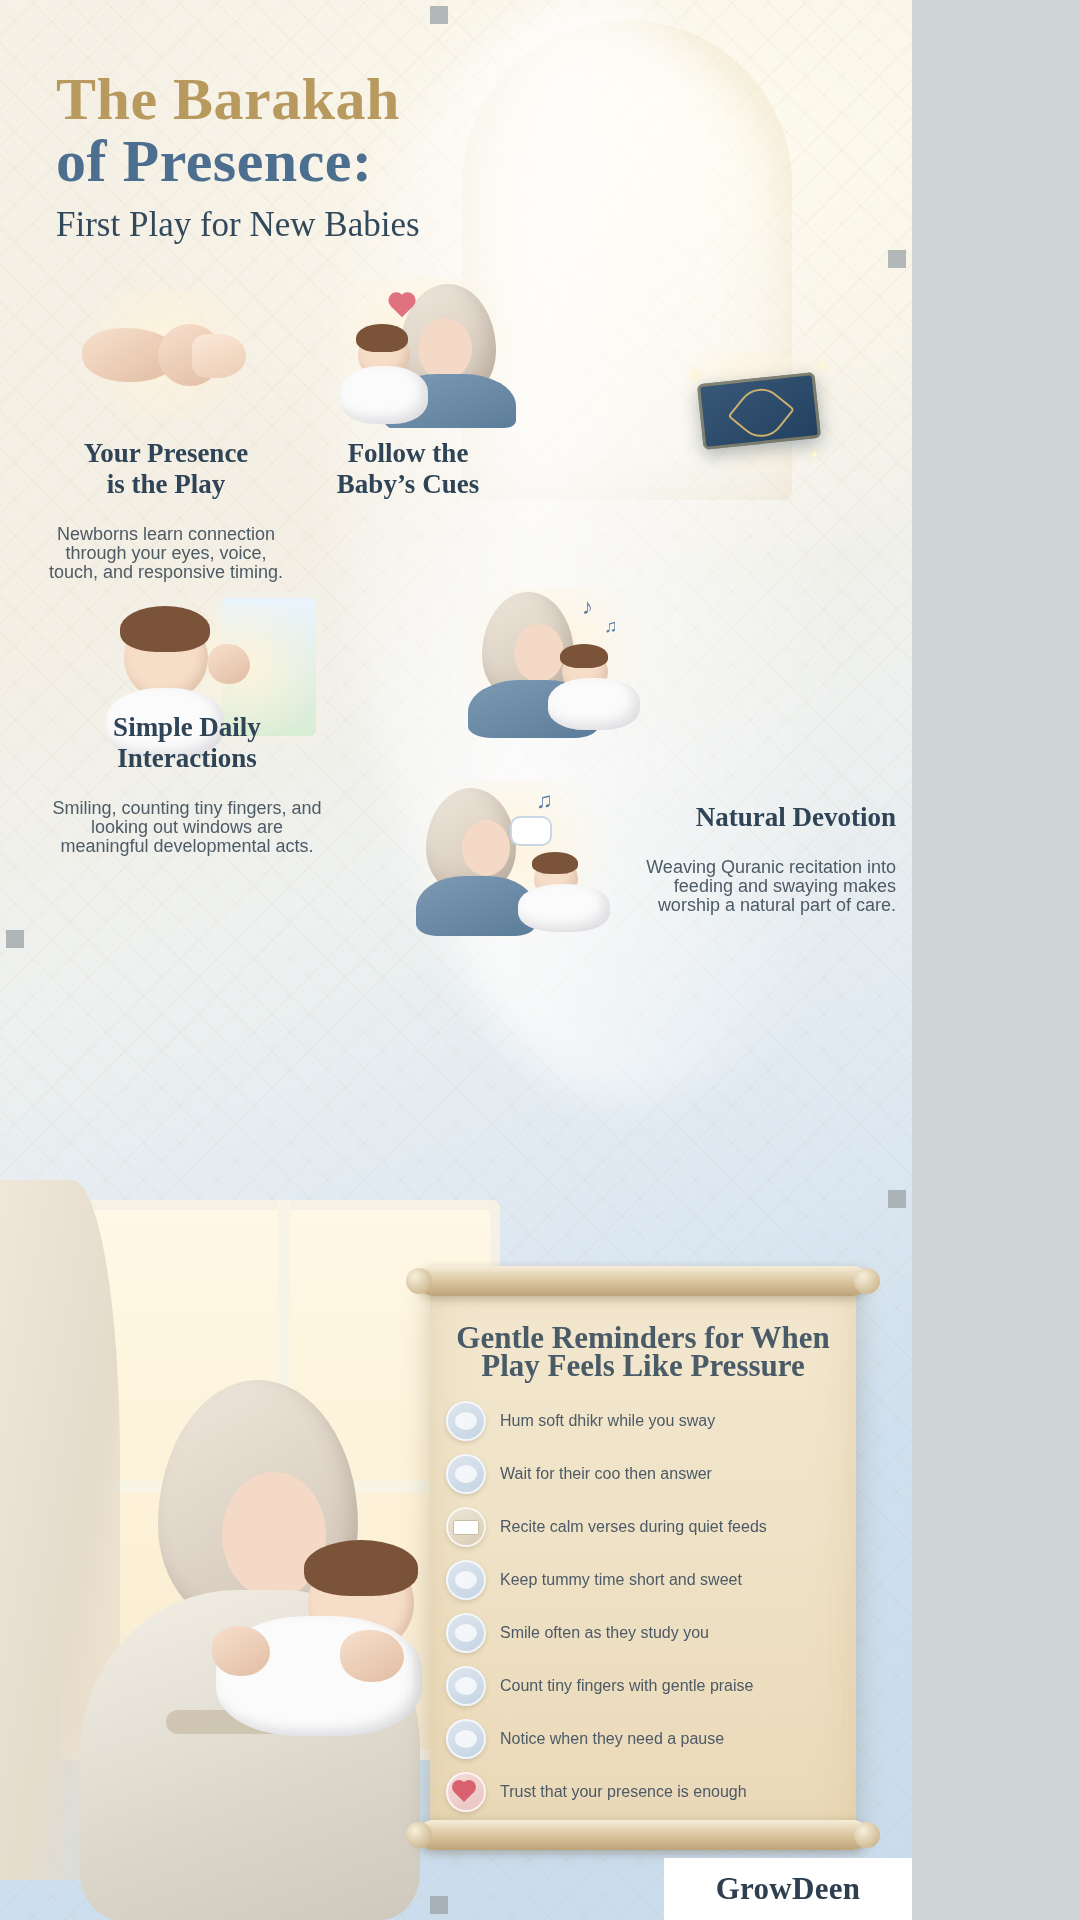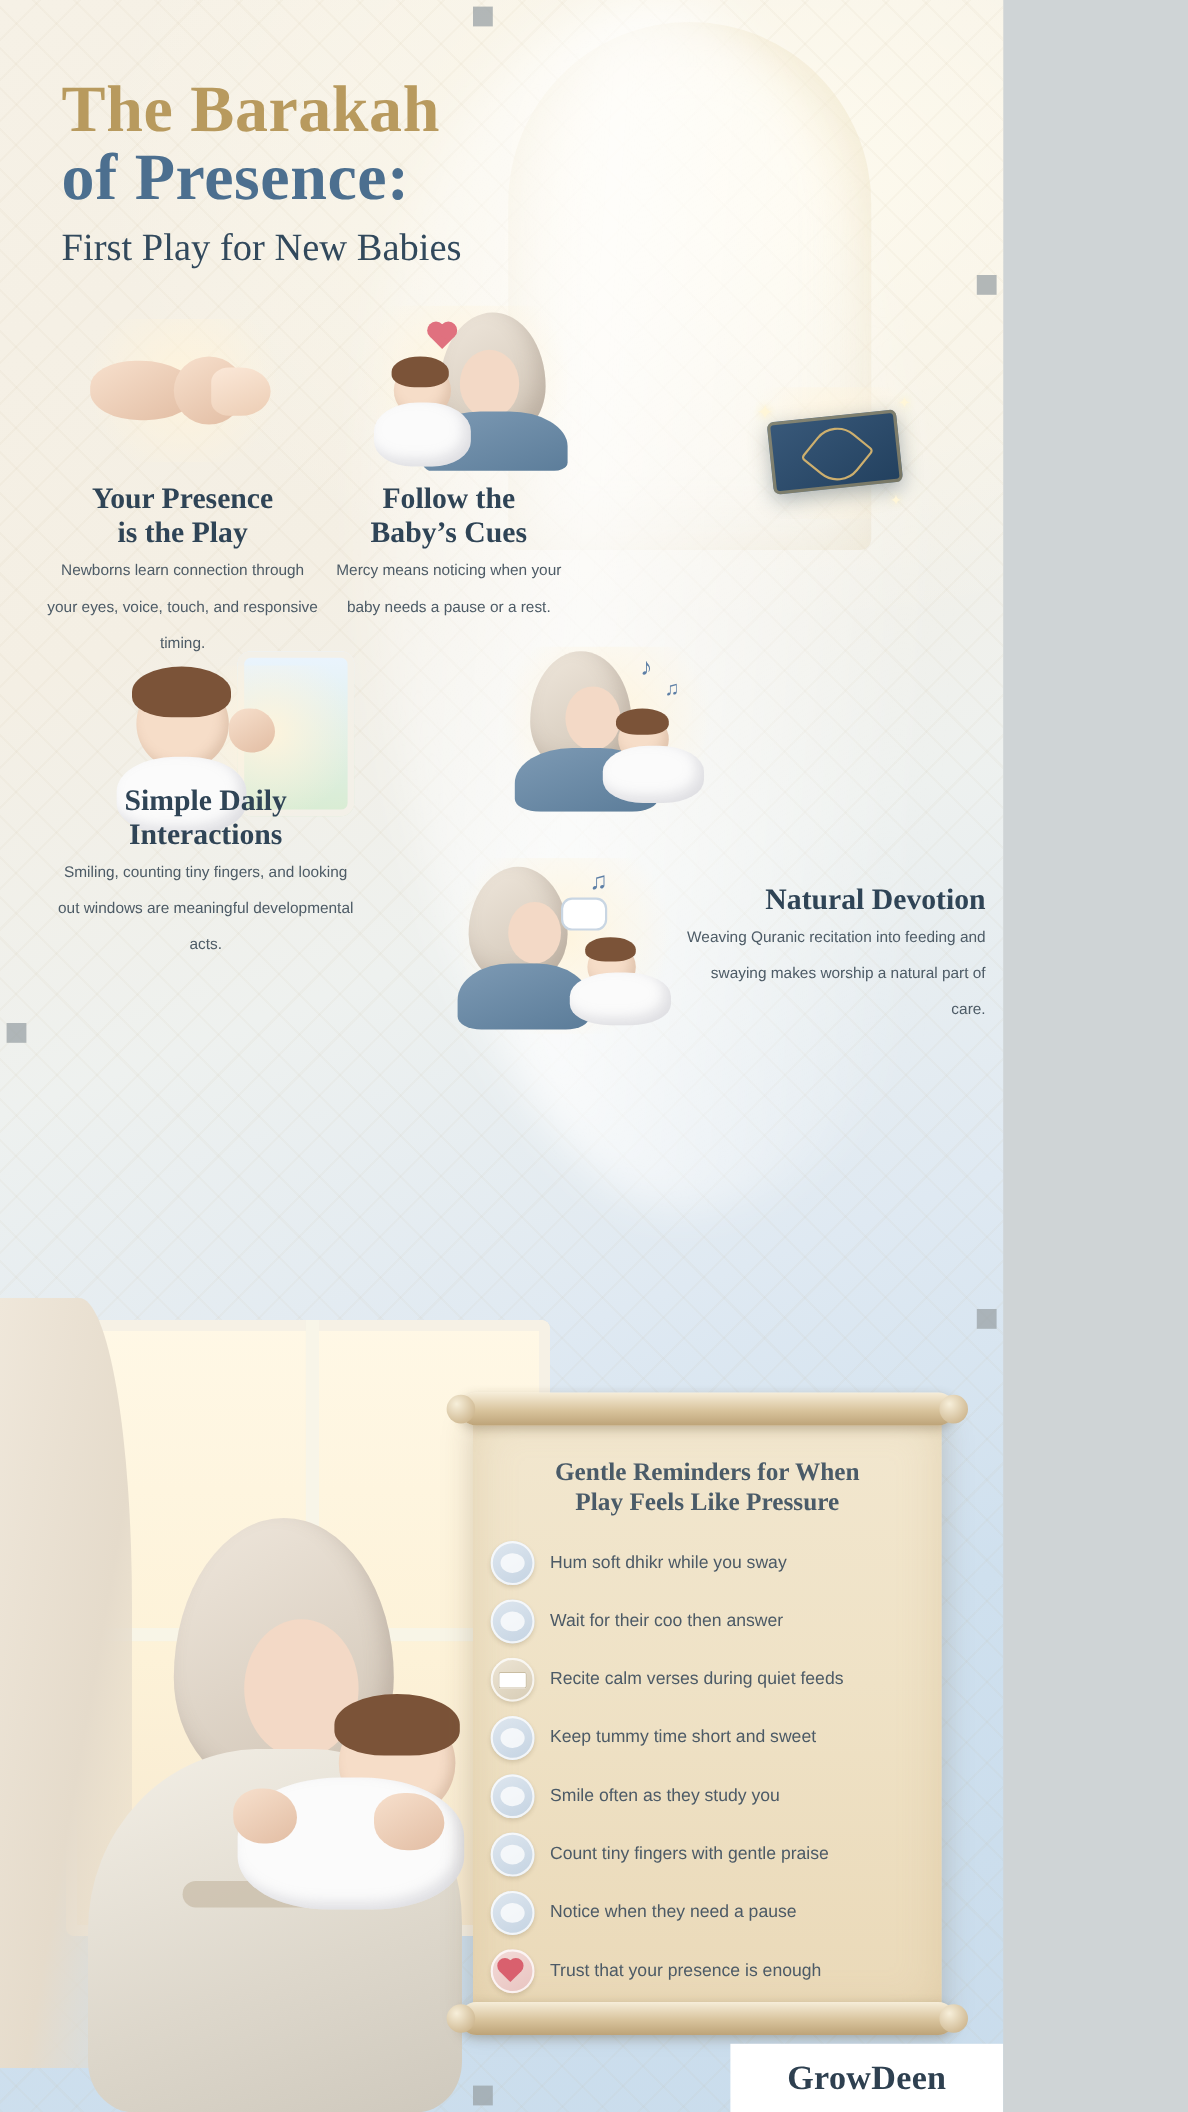--- a/index.html
+++ b/index.html
@@ -61,21 +61,21 @@
     font-size:35px;line-height:46px;color:#32495c;margin-top:10px;
   }
 
   
   .block{position:absolute;text-align:center;}
   .b-title{
     font-family:"Liberation Serif", serif;
     color:#2f4456;font-weight:700;font-size:27px;line-height:31px;
   }
   .b-body{
-    color:#4d5b66;font-size:14px;line-height:33px;margin-top:2px;
+    color:#4d5b66;font-size:18px;line-height:19px;margin-top:25px;
   }
 
   
   .ill{position:absolute;border-radius:18px;overflow:hidden;}
   .glow{position:absolute;inset:-10%;background:radial-gradient(circle at 50% 45%, rgba(255,244,220,.95), rgba(255,244,220,0) 62%);}
 
   .fig{position:absolute;}
   .hijab{
     position:absolute;border-radius:50% 50% 44% 44%/58% 58% 42% 42%;
     background:linear-gradient(150deg,#efe7dc,#cfc3b4);
@@ -148,21 +148,21 @@
   .roller{
     position:absolute;left:0;right:0;height:30px;border-radius:16px;
     background:linear-gradient(180deg,#f6edd9,#d8c39c 55%,#bda378);
     box-shadow:0 3px 10px rgba(90,70,40,.3);
   }
   .roller.top{top:8px;} .roller.bot{bottom:8px;}
   .knob{position:absolute;width:26px;height:26px;border-radius:50%;background:radial-gradient(circle at 35% 32%,#f7efda,#c3a87c);top:2px;}
   .knob.l{left:-12px;} .knob.r{right:-12px;}
   .scroll-title{
     position:absolute;left:30px;right:30px;top:66px;text-align:center;
-    font-family:"Liberation Serif", serif;font-size:23px;line-height:28px;color:#4a5b68;font-weight:700;
+    font-family:"Liberation Serif", serif;font-size:31px;line-height:28px;color:#4a5b68;font-weight:700;
   }
   .rem-list{position:absolute;left:28px;right:22px;top:136px;}
   .rem{display:flex;align-items:center;gap:14px;height:53px;}
   .rem-ico{
     width:40px;height:40px;border-radius:50%;flex:0 0 40px;
     background:linear-gradient(150deg,#dfe7ef,#c4d3e2);
     box-shadow:inset 0 0 0 2px rgba(255,255,255,.75), 0 2px 4px rgba(90,70,40,.18);
     position:relative;overflow:hidden;
   }
   .rem-ico .dot{position:absolute;left:9px;top:11px;width:22px;height:18px;border-radius:50%;background:rgba(255,255,255,.75);}
@@ -270,21 +270,20 @@
       <span>is the Play</span>
     </div>
     <div class="b-body">Newborns learn connection through your eyes, voice, touch, and responsive timing.</div>
   </div>
 
   <div class="block" style="left:292px;top:438px;width:232px;">
     <div class="b-title">
       <span>Follow the</span><br>
       <span>Baby’s Cues</span>
     </div>
-    <div class="b-body">Mercy means noticing when your baby needs a pause or a rest.</div>
   </div>
 
 
   <div class="block" style="left:48px;top:712px;width:278px;">
     <div class="b-title">
       <span>Simple Daily</span><br>
       <span>Interactions</span>
     </div>
     <div class="b-body">Smiling, counting tiny fingers, and looking out windows are meaningful developmental acts.</div>
   </div>

